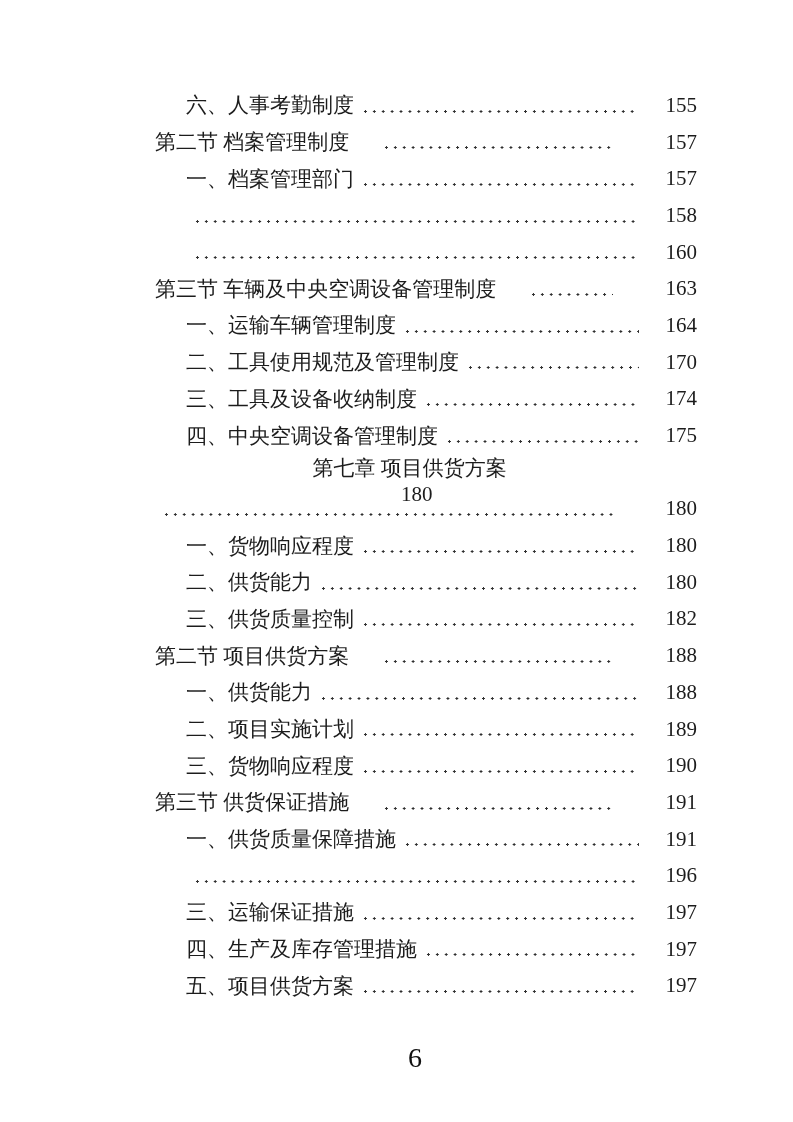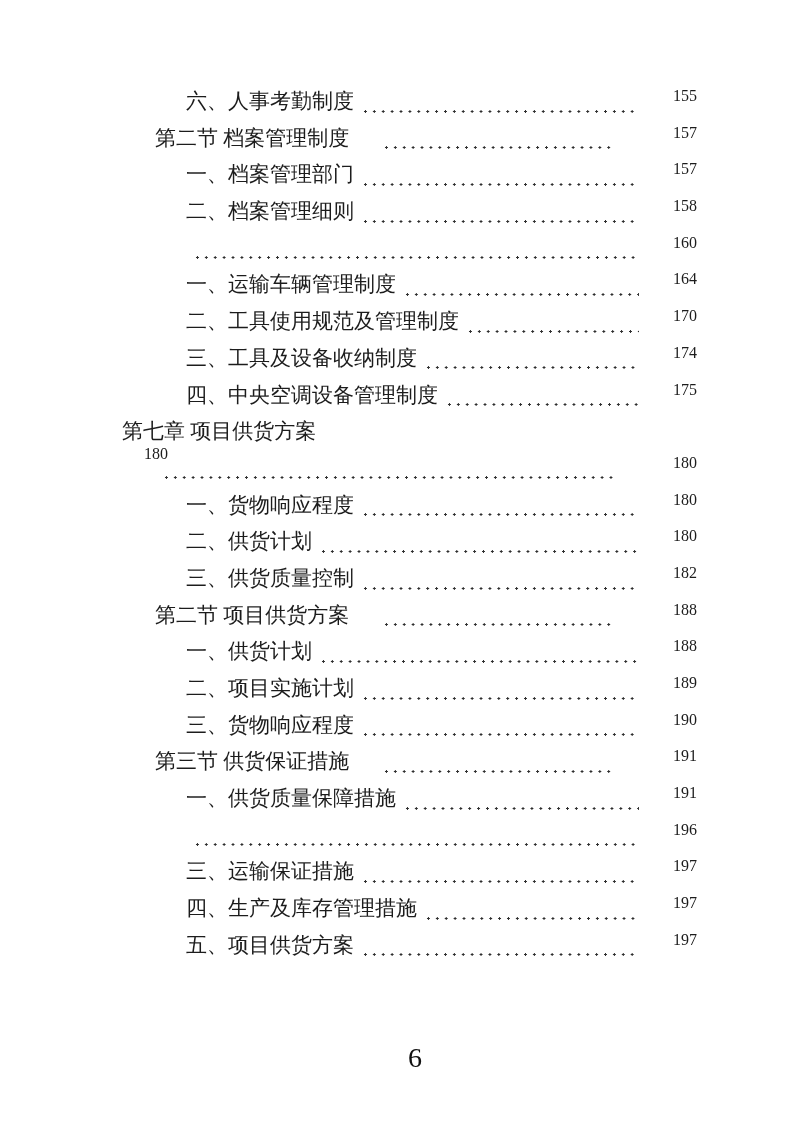--- a/index.html
+++ b/index.html
@@ -17,20 +17,21 @@
     overflow: hidden;
   }
   .toc {
     position: absolute;
     left: 122px;
     top: 87px;
     width: 575px;
   }
   .toc-row {
     display: flex;
+    align-items: center;
     height: 36.7px;
     font-size: 21px;
     white-space: nowrap;
     cursor: pointer;
   }
   .toc-row.lv-chapter { padding-left: 0; flex-direction: column; }
   .toc-row.lv-section { padding-left: 33px; gap: 26px; }
   .toc-row.lv-item    { padding-left: 64px; }
   .toc-title {
     flex: 0 0 auto;
@@ -41,21 +42,21 @@
     margin: 0 12px 0 5px;
     background-image: radial-gradient(circle closest-side, #2e2e2e 80%, rgba(0,0,0,0) 100%);
     background-size: 8.9px 2.6px;
     background-repeat: repeat-x;
     background-position: 2px 22.6px;
   }
   .toc-page {
     flex: 0 0 auto;
     width: 46px;
     text-align: right;
-    font-size: 16px;
+    font-size: 21px;
   }
   .footer-num {
     position: absolute;
     top: 1042px;
     left: 415px;
     transform: translateX(-50%);
     font-size: 28px;
     color: #111111;
   }
 </style>
@@ -73,27 +74,31 @@
     <span class="toc-title">第二节 档案管理制度</span>
     <span class="toc-dots"></span>
     <span class="toc-page">157</span>
   </div>
       <div class="toc-row lv-item">
     <span class="toc-title">一、档案管理部门</span>
     <span class="toc-dots"></span>
     <span class="toc-page">157</span>
   </div>
       <div class="toc-row lv-item">
-    <span class="toc-title">二、档案管理细则</span>
     <span class="toc-dots"></span>
     <span class="toc-page">158</span>
   </div>
       <div class="toc-row lv-item">
     <span class="toc-dots"></span>
     <span class="toc-page">160</span>
+  </div>
+      <div class="toc-row lv-section">
+    <span class="toc-title">第三节 车辆及中央空调设备管理制度</span>
+    <span class="toc-dots"></span>
+    <span class="toc-page">163</span>
   </div>
       <div class="toc-row lv-item">
     <span class="toc-title">一、运输车辆管理制度</span>
     <span class="toc-dots"></span>
     <span class="toc-page">164</span>
   </div>
       <div class="toc-row lv-item">
     <span class="toc-title">二、工具使用规范及管理制度</span>
     <span class="toc-dots"></span>
     <span class="toc-page">170</span>
@@ -116,36 +121,36 @@
       <div class="toc-row lv-section">
     <span class="toc-dots"></span>
     <span class="toc-page">180</span>
   </div>
       <div class="toc-row lv-item">
     <span class="toc-title">一、货物响应程度</span>
     <span class="toc-dots"></span>
     <span class="toc-page">180</span>
   </div>
       <div class="toc-row lv-item">
-    <span class="toc-title">二、供货计划</span>
+    <span class="toc-title">二、供货能力</span>
     <span class="toc-dots"></span>
     <span class="toc-page">180</span>
   </div>
       <div class="toc-row lv-item">
     <span class="toc-title">三、供货质量控制</span>
     <span class="toc-dots"></span>
     <span class="toc-page">182</span>
   </div>
       <div class="toc-row lv-section">
     <span class="toc-title">第二节 项目供货方案</span>
     <span class="toc-dots"></span>
     <span class="toc-page">188</span>
   </div>
       <div class="toc-row lv-item">
-    <span class="toc-title">一、供货计划</span>
+    <span class="toc-title">一、供货能力</span>
     <span class="toc-dots"></span>
     <span class="toc-page">188</span>
   </div>
       <div class="toc-row lv-item">
     <span class="toc-title">二、项目实施计划</span>
     <span class="toc-dots"></span>
     <span class="toc-page">189</span>
   </div>
       <div class="toc-row lv-item">
     <span class="toc-title">三、货物响应程度</span>

